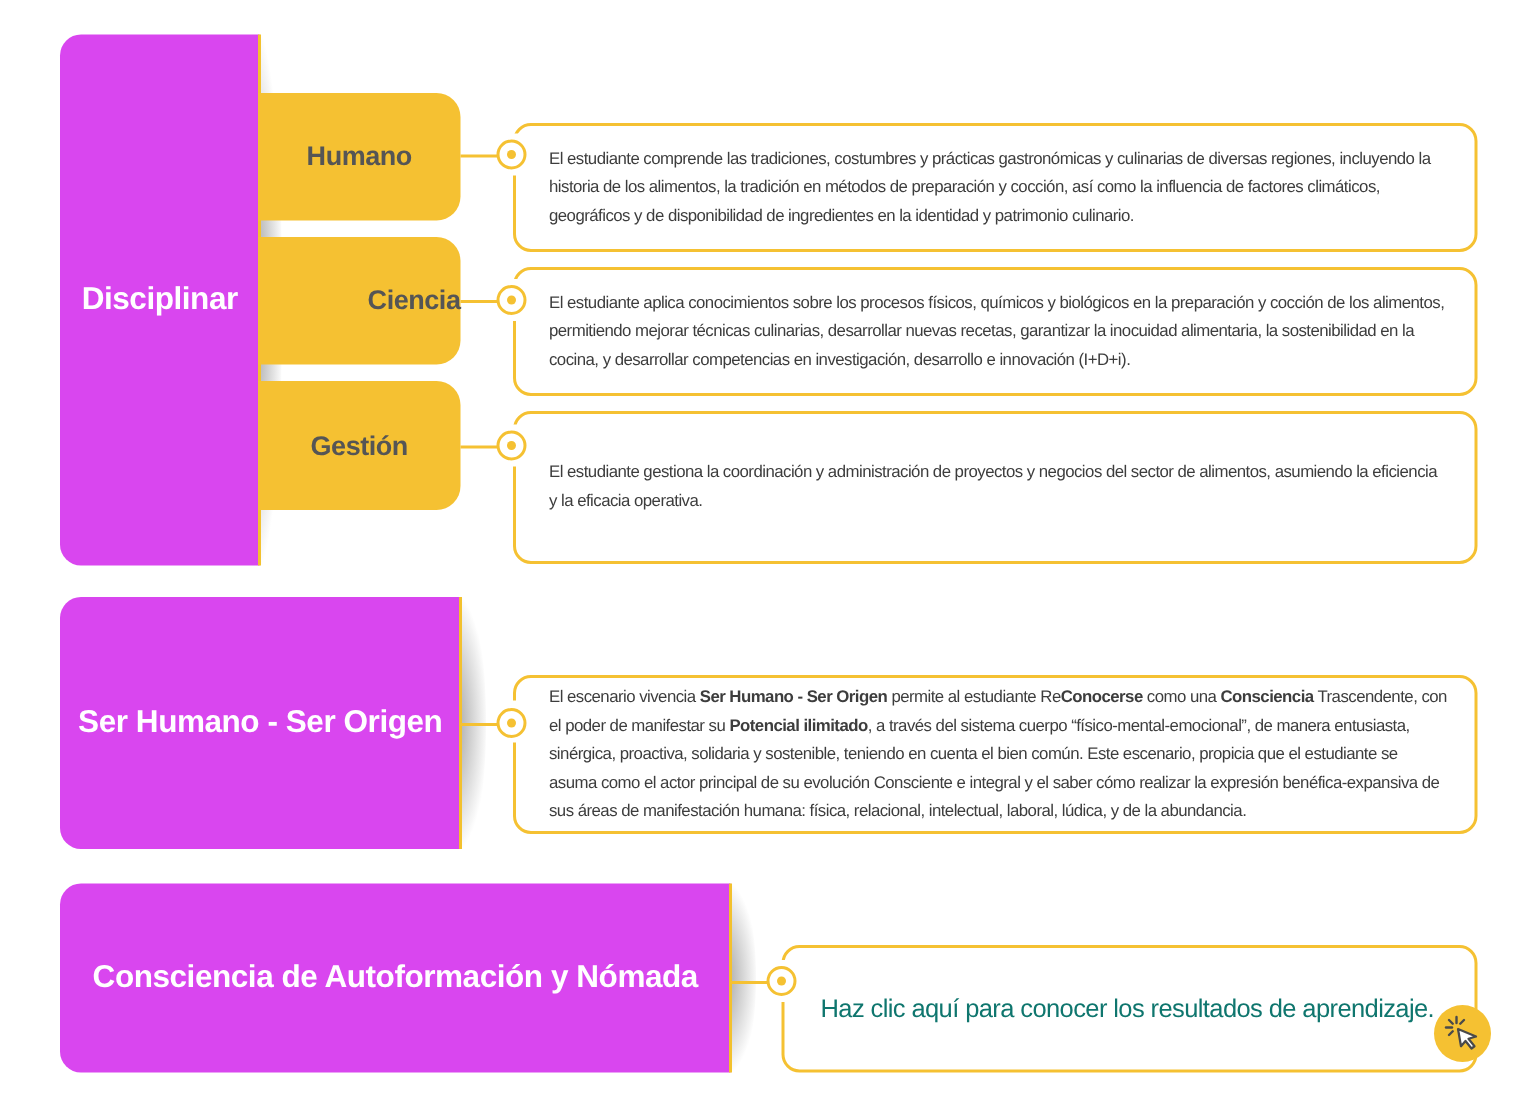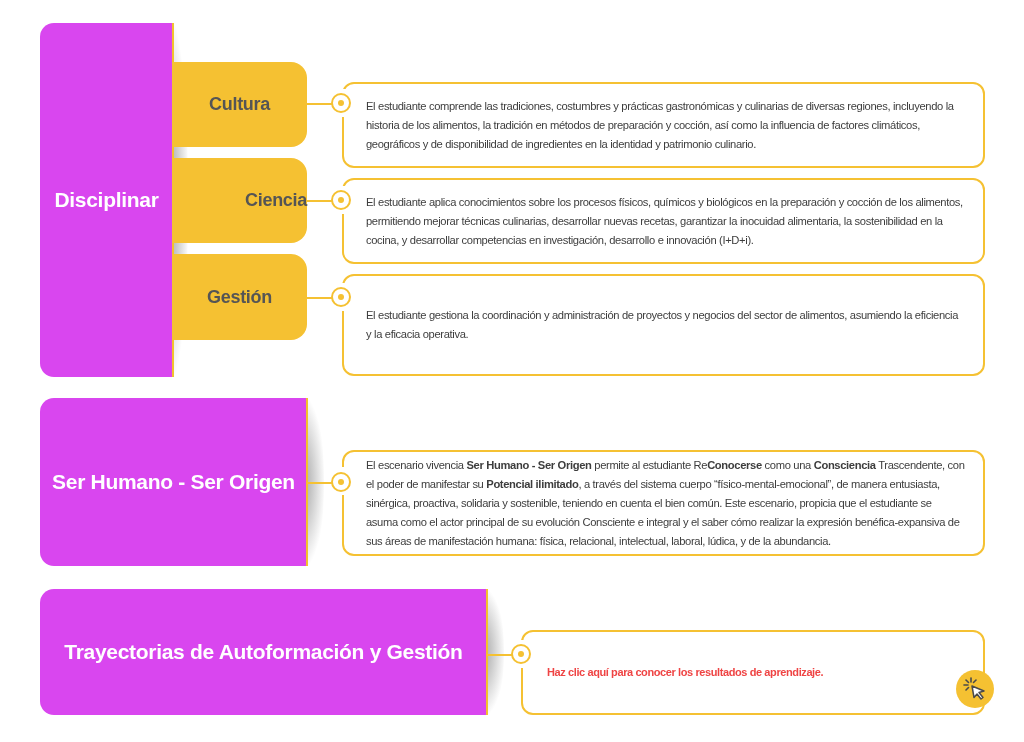--- a/index.html
+++ b/index.html
@@ -17,35 +17,35 @@
          font-weight:bold; font-size:18px; letter-spacing:-0.3px; }
   .card { border:2px solid #f5c132; border-radius:12px; background:#ffffff; color:#3d3d3d;
           font-family:"Liberation Sans", sans-serif; font-size:11.2px; line-height:19px;
           display:flex; align-items:center; padding:0 18px 0 22px; letter-spacing:-0.35px;margin-top:20px; }
   .card b { font-weight:bold; color:#3d3d3d; }
   .gap-mask { background:#ffffff; }
   .conn { height:2px; background:#f5c132; }
   .dot { width:20px; height:20px; border:2px solid #f5c132; border-radius:50%; background:#ffffff;
          display:flex; align-items:center; justify-content:center; }
   .dot::after { content:""; width:6px; height:6px; border-radius:50%; background:#f5c132; }
-  .cta { font-weight:bold; font-size:11px; color:#ef4444; letter-spacing:-0.4px; }
+  .cta { font-weight:normal; font-size:17px; color:#0f766e; letter-spacing:-0.4px; }
   .cursor-btn { width:38px; height:38px; border-radius:50%; background:#f5c132;
                 display:flex; align-items:center; justify-content:center; cursor:pointer; }
 </style>
 </head>
 <body>
 
 <div class="abs shadow" style="left:168px;top:23px;width:20px;height:354px;"></div>
 <div class="abs dark" style="left:40px;top:23px;width:133px;height:354px;font-size:21px;">
   <span>Disciplinar</span>
 </div>
 <div class="abs yline" style="left:172px;top:23px;width:2px;height:354px;"></div>
 
 <div class="abs tab" style="left:172px;top:62px;width:135px;height:85px;">
-  <span>Cultura</span>
+  <span>Humano</span>
 </div>
 <div class="abs card" style="left:342px;top:62px;width:643px;height:86px;">
   <span>El estudiante comprende las tradiciones, costumbres y prácticas gastronómicas y culinarias de diversas regiones, incluyendo la historia de los alimentos, la tradición en métodos de preparación y cocción, así como la influencia de factores climáticos, geográficos y de disponibilidad de ingredientes en la identidad y patrimonio culinario.</span>
 </div>
 <div class="abs gap-mask" style="left:338px;top:89px;width:8px;height:28px;"></div>
 <div class="abs conn" style="left:307px;top:103px;width:26px;"></div>
 <div class="abs dot" style="left:331px;top:93px;"></div>
 
 <div class="abs tab" style="left:172px;top:158px;width:135px;height:85px;justify-content:flex-end;">
   <span>Ciencia</span>
@@ -74,21 +74,21 @@
 <div class="abs yline" style="left:306px;top:398px;width:2px;height:168px;"></div>
 <div class="abs card" style="left:342px;top:430px;width:643px;height:106px;">
   <span><span>El escenario vivencia </span><b>Ser Humano - Ser Origen</b><span> permite al estudiante Re</span><b>Conocerse</b><span> como una </span><b>Consciencia</b><span> Trascendente, con el poder de manifestar su </span><b>Potencial ilimitado</b><span>, a través del sistema cuerpo “físico-mental-emocional”, de manera entusiasta, sinérgica, proactiva, solidaria y sostenible, teniendo en cuenta el bien común. Este escenario, propicia que el estudiante se asuma como el actor principal de su evolución Consciente e integral y el saber cómo realizar la expresión benéfica-expansiva de sus áreas de manifestación humana: física, relacional, intelectual, laboral, lúdica, y de la abundancia.</span></span>
 </div>
 <div class="abs gap-mask" style="left:338px;top:467px;width:8px;height:28px;"></div>
 <div class="abs conn" style="left:307px;top:482px;width:26px;"></div>
 <div class="abs dot" style="left:331px;top:472px;"></div>
 
 <div class="abs shadow" style="left:480px;top:589px;width:24px;height:126px;"></div>
 <div class="abs dark" style="left:40px;top:589px;width:447px;height:126px;font-size:21px;">
-  <span>Trayectorias de Autoformación y Gestión</span>
+  <span>Consciencia de Autoformación y Nómada</span>
 </div>
 <div class="abs yline" style="left:486px;top:589px;width:2px;height:126px;"></div>
 <div class="abs card" style="left:521px;top:610px;width:464px;height:85px;padding-left:24px;cursor:pointer;">
   <span class="cta">Haz clic aquí para conocer los resultados de aprendizaje.</span>
 </div>
 <div class="abs gap-mask" style="left:517px;top:640px;width:8px;height:28px;"></div>
 <div class="abs conn" style="left:487px;top:654px;width:26px;"></div>
 <div class="abs dot" style="left:511px;top:644px;"></div>
 <div class="abs gap-mask" style="left:952px;top:675px;width:40px;height:30px;background:transparent;"></div>
 <div class="abs cursor-btn" style="left:956px;top:670px;">

